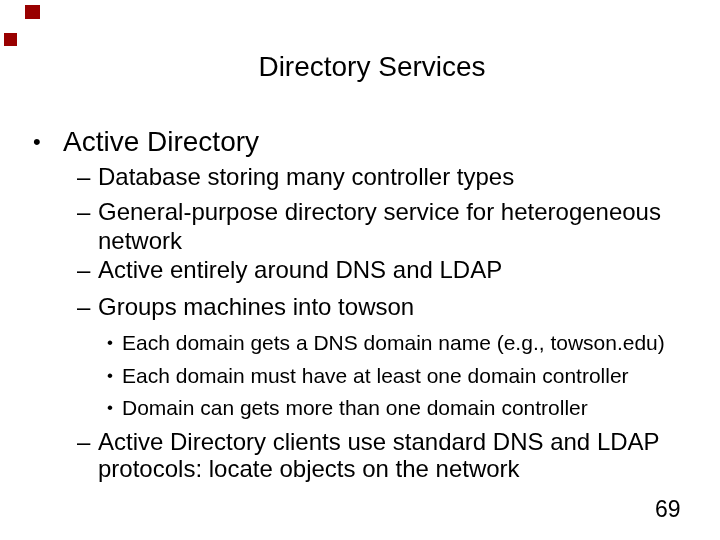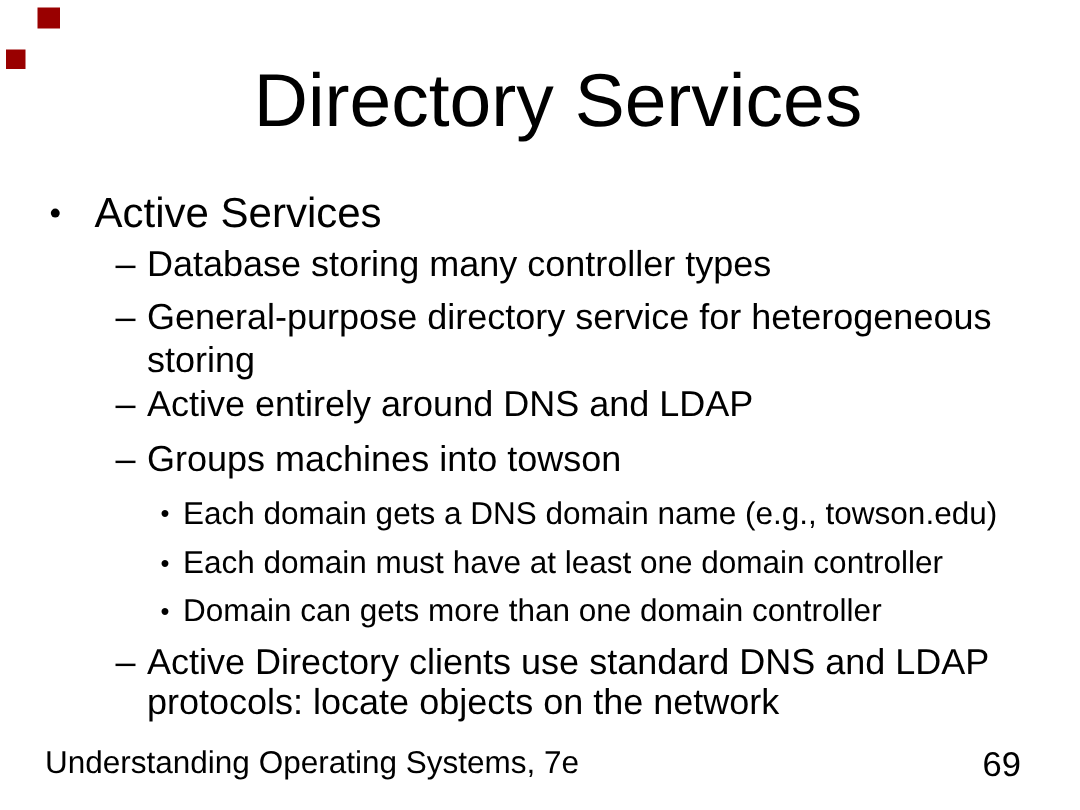--- a/index.html
+++ b/index.html
@@ -14,21 +14,21 @@
   }
   .deco-square { position: absolute; }
   .deco-square.sq1 { left: 25px; top: 5px;  width: 15px; height: 14px; }
   .deco-square.sq2 { left: 4px;  top: 33px; width: 13px; height: 13px; }
 
   .title {
     position: absolute;
     top: 44px; left: 0; right: 0;
     padding-left: 24px;
     text-align: center;
-    font-size: 50px;
+    font-size: 28px;
     line-height: 46px;
     white-space: nowrap;
   }
 
   .item { position: absolute; display: flex; align-items: flex-start; }
   .item .marker { flex: 0 0 auto; }
   .item .text { white-space: pre-line; }
 
   .l1 { left: 33px;  font-size: 28px; line-height: 32px; }
   .l1 .marker { width: 30px; font-size: 22px; line-height: 32px; }
@@ -60,32 +60,32 @@
 
 <div class="slide">
 
   <div class="deco-square sq1" style="background-color: rgb(153, 0, 0);"></div>
   <div class="deco-square sq2" style="background-color: rgb(153, 0, 0);"></div>
 
   <div class="title">Directory Services</div>
 
   <div class="item l1" style="top:126px">
     <span class="marker">•</span>
-    <span class="text">Active Services</span>
+    <span class="text">Active Directory</span>
   </div>
 
   <div class="item l2" style="top:162px">
     <span class="marker">–</span>
     <span class="text">Database storing many controller types</span>
   </div>
 
   <div class="item l2" style="top:197px">
     <span class="marker">–</span>
     <span class="text">General-purpose directory service for heterogeneous
-storing</span>
+network</span>
   </div>
 
   <div class="item l2" style="top:255px">
     <span class="marker">–</span>
     <span class="text">Active entirely around DNS and LDAP</span>
   </div>
 
   <div class="item l2" style="top:292px">
     <span class="marker">–</span>
     <span class="text">Groups machines into towson</span>
@@ -105,16 +105,15 @@
     <span class="marker">•</span>
     <span class="text">Domain can gets more than one domain controller</span>
   </div>
 
   <div class="item l2 tight" style="top:428px">
     <span class="marker">–</span>
     <span class="text">Active Directory clients use standard DNS and LDAP
 protocols: locate objects on the network</span>
   </div>
 
-  <div class="footer-left">Understanding Operating Systems, 7e</div>
   <div class="page-number">69</div>
 
 </div>
 
 </body></html>

